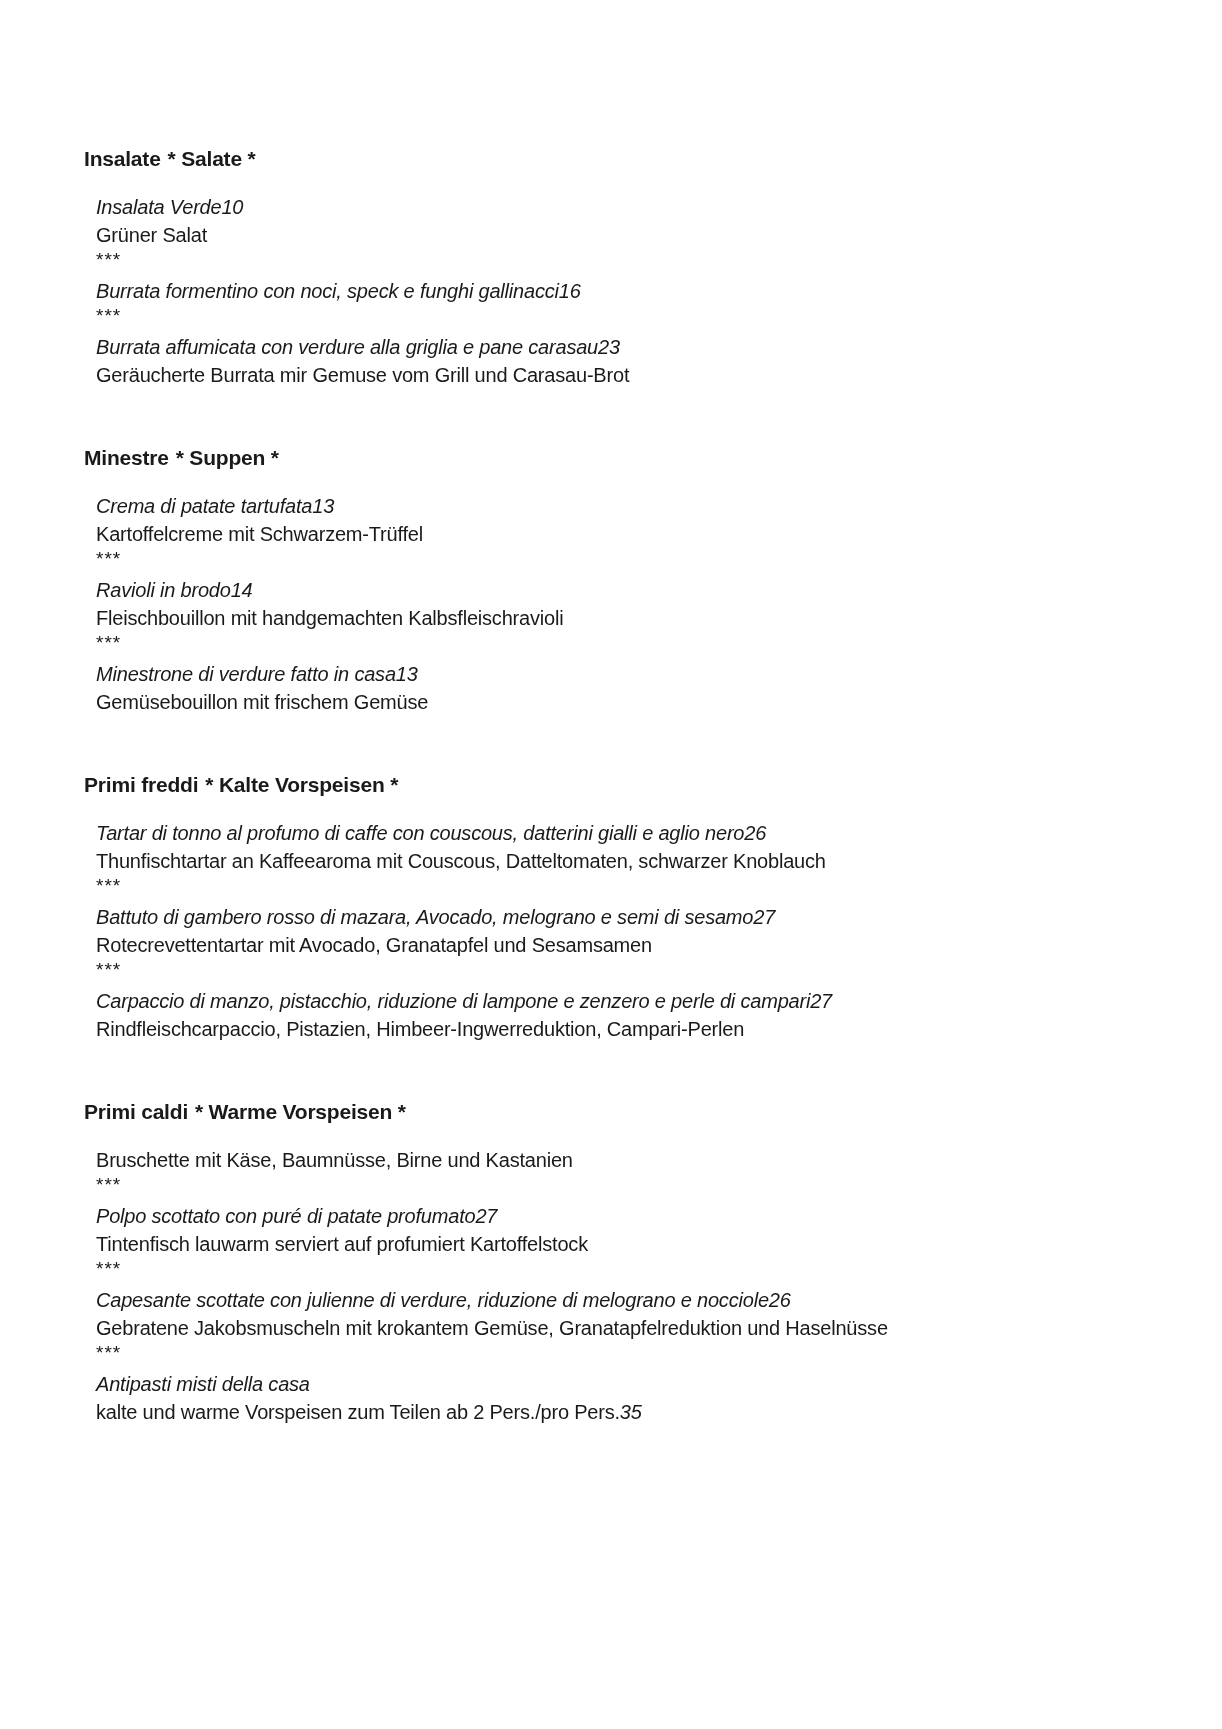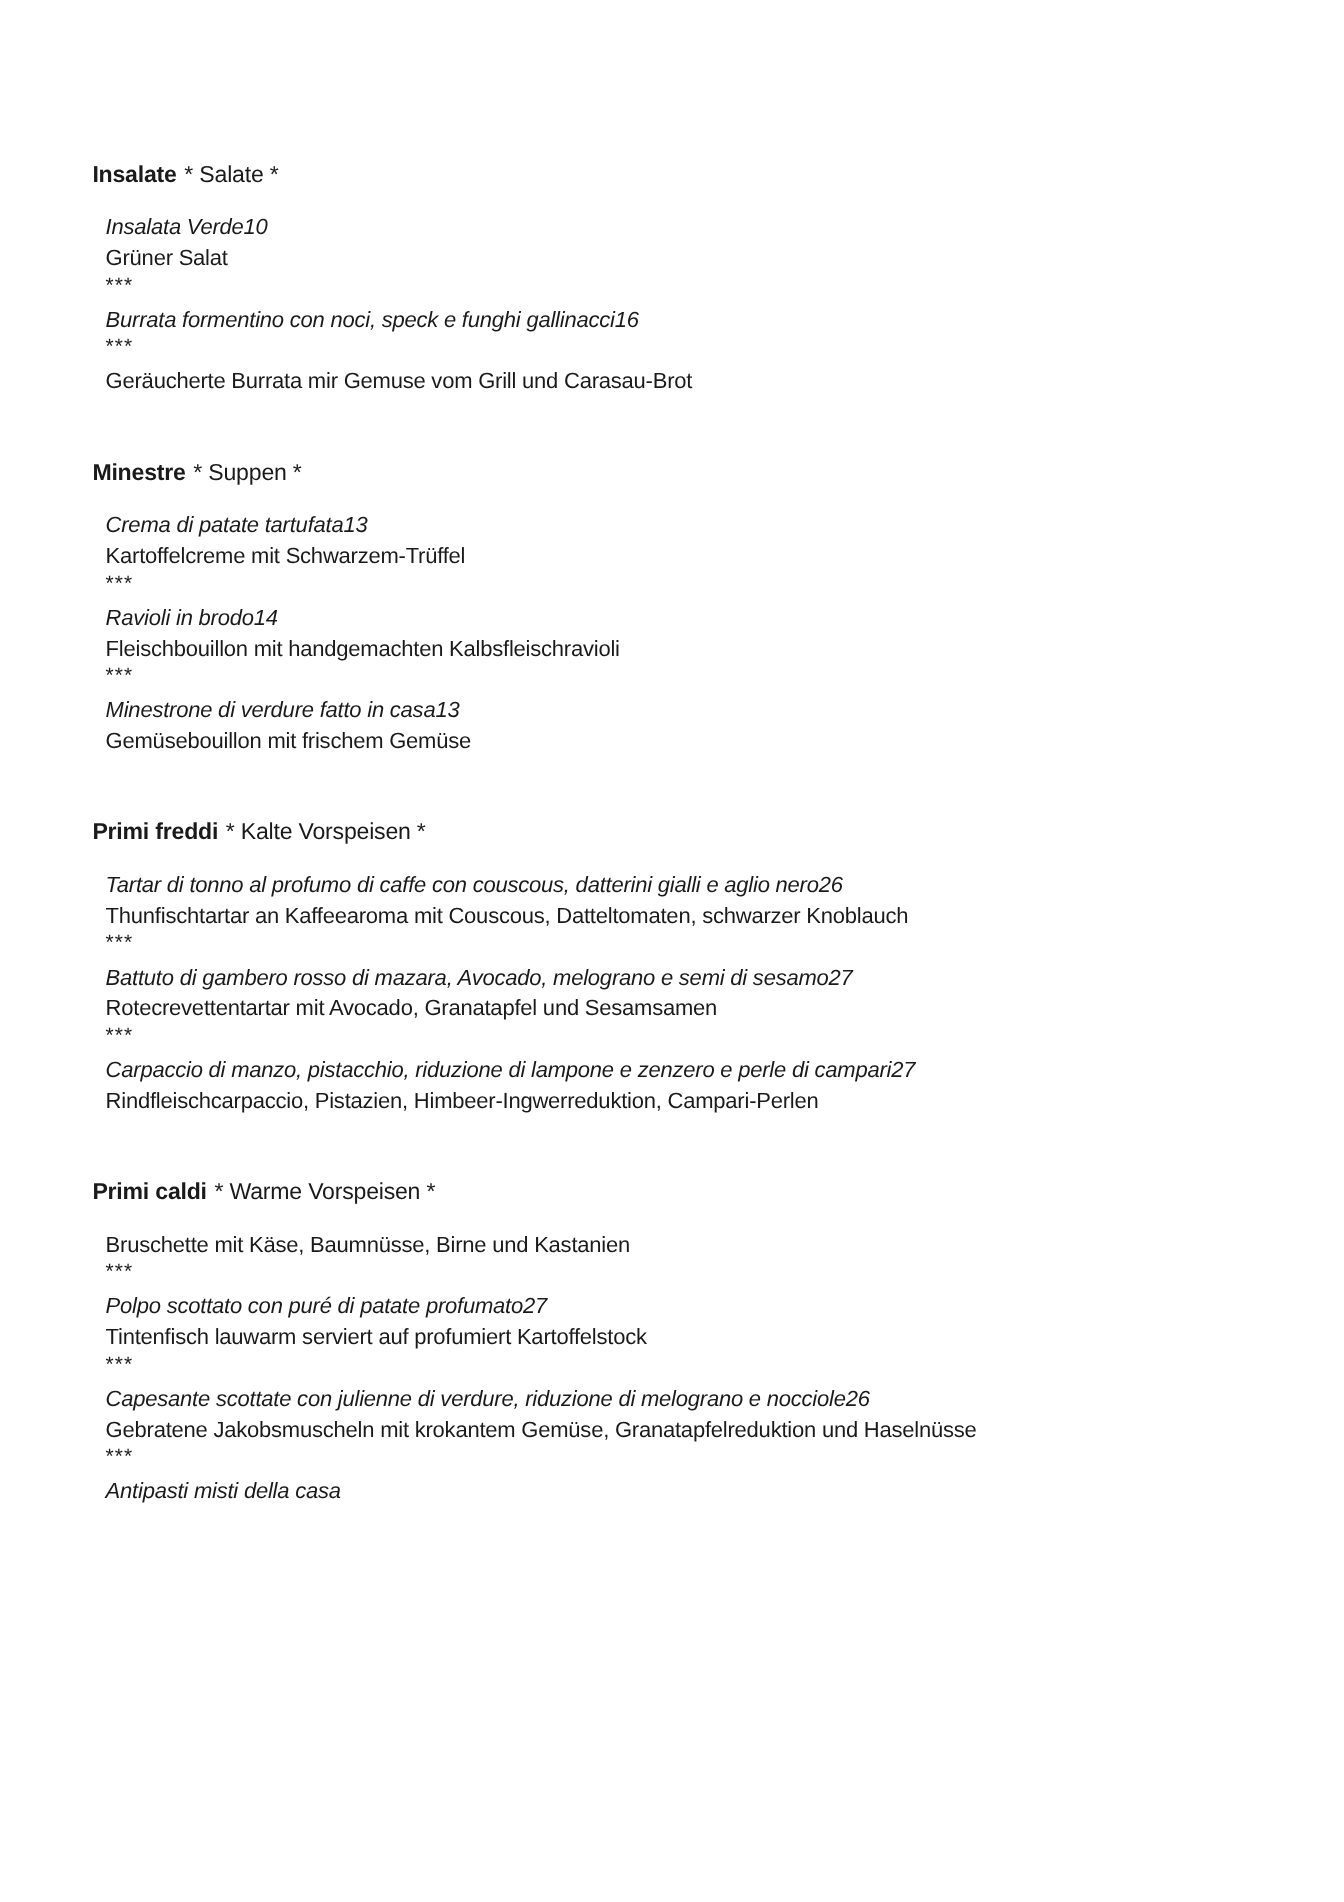--- a/index.html
+++ b/index.html
@@ -20,21 +20,21 @@
     overflow: hidden;
   }
   .section { margin: 0 0 55px 0; }
   .section-heading {
     margin: 0 0 20px 0;
     font-size: 21px;
     line-height: 28px;
     font-weight: normal;
   }
   .heading-bold { font-weight: 700; }
-  .heading-rest { margin-left: 7px; }
+  .heading-rest { margin-left: 7px; font-weight: bold; }
   .item { margin: 0 0 6px 12px; }
   .line {
     display: flex;
     align-items: baseline;
     font-size: 20px;
     line-height: 28px;
   }
   .title { font-style: italic; }
   .desc { font-style: normal; }
   .price {
@@ -73,20 +73,24 @@
     <div class="item">
       <div class="line">
         <span class="title">Burrata formentino con noci, speck e funghi gallinacci</span>
         <span class="price">16</span>
       </div>
       <div class="sep">***</div>
     </div>
 
     <div class="item">
       <div class="line">
+        <span class="title">Burrata affumicata con verdure alla griglia e pane carasau</span>
+        <span class="price">23</span>
+      </div>
+      <div class="line">
         <span class="desc">Geräucherte Burrata mir Gemuse vom Grill und Carasau-Brot</span>
         <span class="price"></span>
       </div>
 
     </div>
   </div>
 
   <div class="section">
     <h2 class="section-heading">
       <span class="heading-bold">Minestre</span><span class="heading-rest">* Suppen *</span>
@@ -206,17 +210,21 @@
         <span class="price"></span>
       </div>
       <div class="sep">***</div>
     </div>
 
     <div class="item">
       <div class="line">
         <span class="title">Antipasti misti della casa</span>
         <span class="price"></span>
       </div>
+      <div class="line">
+        <span class="desc">kalte und warme Vorspeisen zum Teilen ab 2 Pers./pro Pers.</span>
+        <span class="price">35</span>
+      </div>
 
     </div>
   </div>
 
 </div>
 
 </body></html>

